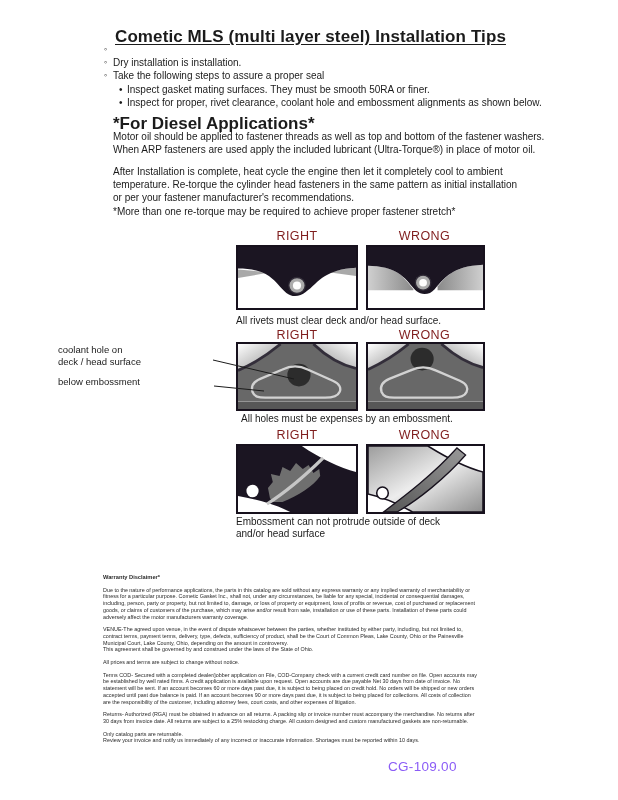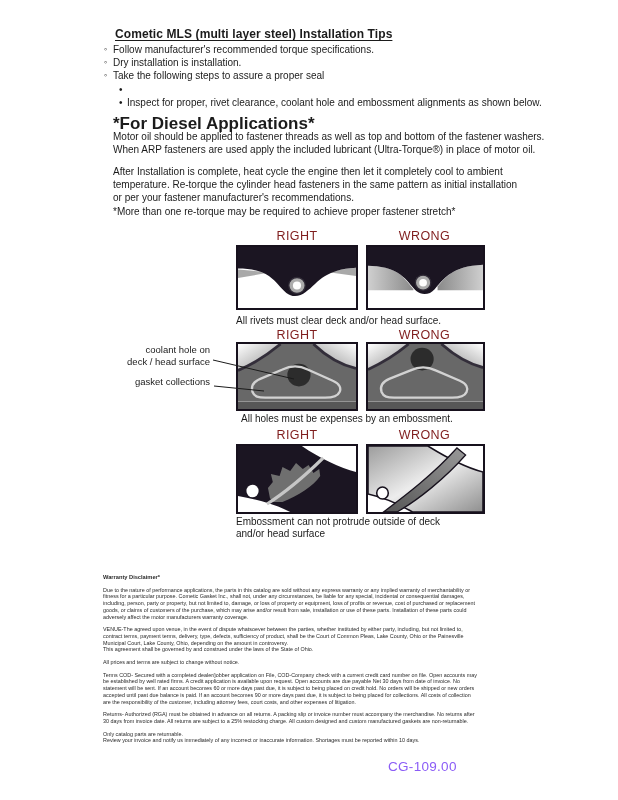--- a/index.html
+++ b/index.html
@@ -3,63 +3,63 @@
 <meta charset="utf-8">
 <style>
   html,body{margin:0;padding:0;background:#e8e8e8;}
   .page{
     position:relative;width:618px;height:800px;background:#ffffff;
     font-family:"Liberation Sans",sans-serif;color:#1b1b1b;overflow:hidden;
     margin:0 auto;
   }
   .abs{position:absolute;}
   .title{
-    left:115px;top:27px;font-size:12px;font-weight:bold;
+    left:115px;top:27px;font-size:17px;font-weight:bold;
     text-decoration:underline;text-underline-offset:2px;letter-spacing:.1px;
   }
   .bullets{left:104px;top:43px;font-size:10px;line-height:13.2px;}
   .b-row{display:flex;align-items:flex-start;}
   .b-marker{width:9px;font-size:9px;line-height:13.2px;flex:0 0 auto;}
   .b-sub{margin-left:15px;}
   .b-sub .b-marker{width:8px;font-size:10px;}
   .diesel-h{left:113px;top:114px;font-size:17px;font-weight:bold;}
   .para{left:113px;width:480px;font-size:10px;line-height:12.9px;white-space:pre-line;}
   .rw-label{width:122px;text-align:center;font-size:12.5px;letter-spacing:.4px;color:#7f1d1d;}
   .dbox{position:absolute;border:2px solid #17111d;box-sizing:border-box;background:#fff;}
   .dbox svg{display:block;width:100%;height:100%;}
   .caption{font-size:10px;line-height:11.8px;white-space:pre-line;}
-  .side-label{font-size:9.5px;line-height:11.5px;text-align:right;white-space:pre-line;}
+  .side-label{font-size:9.5px;line-height:11.5px;text-align:left;white-space:pre-line;}
   .leader-svg{pointer-events:none;z-index:5;}
   .fine{left:103px;top:574px;width:472px;font-size:5.4px;line-height:6.7px;color:#2a2a2a;}
   .fine p{margin:0 0 6px 0;white-space:pre-line;}
   .fine-h{font-weight:bold;font-size:5.7px;margin:0 0 6px 0;}
   .footer-code{left:388px;top:759px;font-size:13.5px;letter-spacing:.3px;color:#8b5cf6;}
 </style>
 </head>
 <body>
 
 <div class="page">
 
   <div class="abs title">Cometic MLS (multi layer steel) Installation Tips</div>
 
   <div class="abs bullets">
     <div class="b-row">
       <span class="b-marker">◦</span>
-      <span>Follow manufacturer's recommended torque specifications.</span>
     </div>
     <div class="b-row">
       <span class="b-marker">◦</span>
       <span>Dry installation is installation.</span>
     </div>
     <div class="b-row">
       <span class="b-marker">◦</span>
       <span>Take the following steps to assure a proper seal</span>
     </div>
     <div class="b-row b-sub">
       <span class="b-marker">•</span>
+      <span>Inspect gasket mating surfaces.  They must be smooth 50RA or finer.</span>
     </div>
     <div class="b-row b-sub">
       <span class="b-marker">•</span>
       <span>Inspect for proper, rivet clearance, coolant hole and embossment alignments as shown below.</span>
     </div>
   </div>
 
   <div class="abs diesel-h">*For Diesel Applications*</div>
   <div class="abs para" style="top:131px;">Motor oil should be applied to fastener threads as well as top and bottom of the fastener washers.
 When ARP fasteners are used apply the included lubricant (Ultra-Torque®) in place of motor oil.</div>
@@ -99,21 +99,21 @@
       <circle cx="57" cy="38" r="4" fill="#fdfdfd"></circle>
     </svg>
   </div>
   <div class="abs caption" style="left:236px;top:315px;">All rivets must clear deck and/or head surface.</div>
 
   <div class="abs rw-label" style="left:236px;top:328px;">RIGHT</div>
   <div class="abs rw-label" style="left:365px;top:328px;width:119px;">WRONG</div>
 
   <div class="abs side-label" style="left:58px;top:344px;width:152px;">coolant hole on
 deck / head surface</div>
-  <div class="abs side-label" style="left:58px;top:376px;width:152px;">gasket collections</div>
+  <div class="abs side-label" style="left:58px;top:376px;width:152px;">below embossment</div>
 
   <svg class="abs leader-svg" style="left:205px;top:352px;" width="110" height="48">
     <line x1="8" y1="8" x2="89" y2="27" stroke="#1b1b1b" stroke-width="1"></line>
     <line x1="9" y1="34" x2="59" y2="39" stroke="#1b1b1b" stroke-width="1"></line>
   </svg>
 
   <div class="dbox" style="left:236px;top:342px;width:122px;height:69px;background:#686868;">
     <svg viewBox="0 0 122 69" preserveAspectRatio="none">
       <defs>
         <linearGradient id="g2cl" x1="0" y1="0" x2="1" y2="1">

